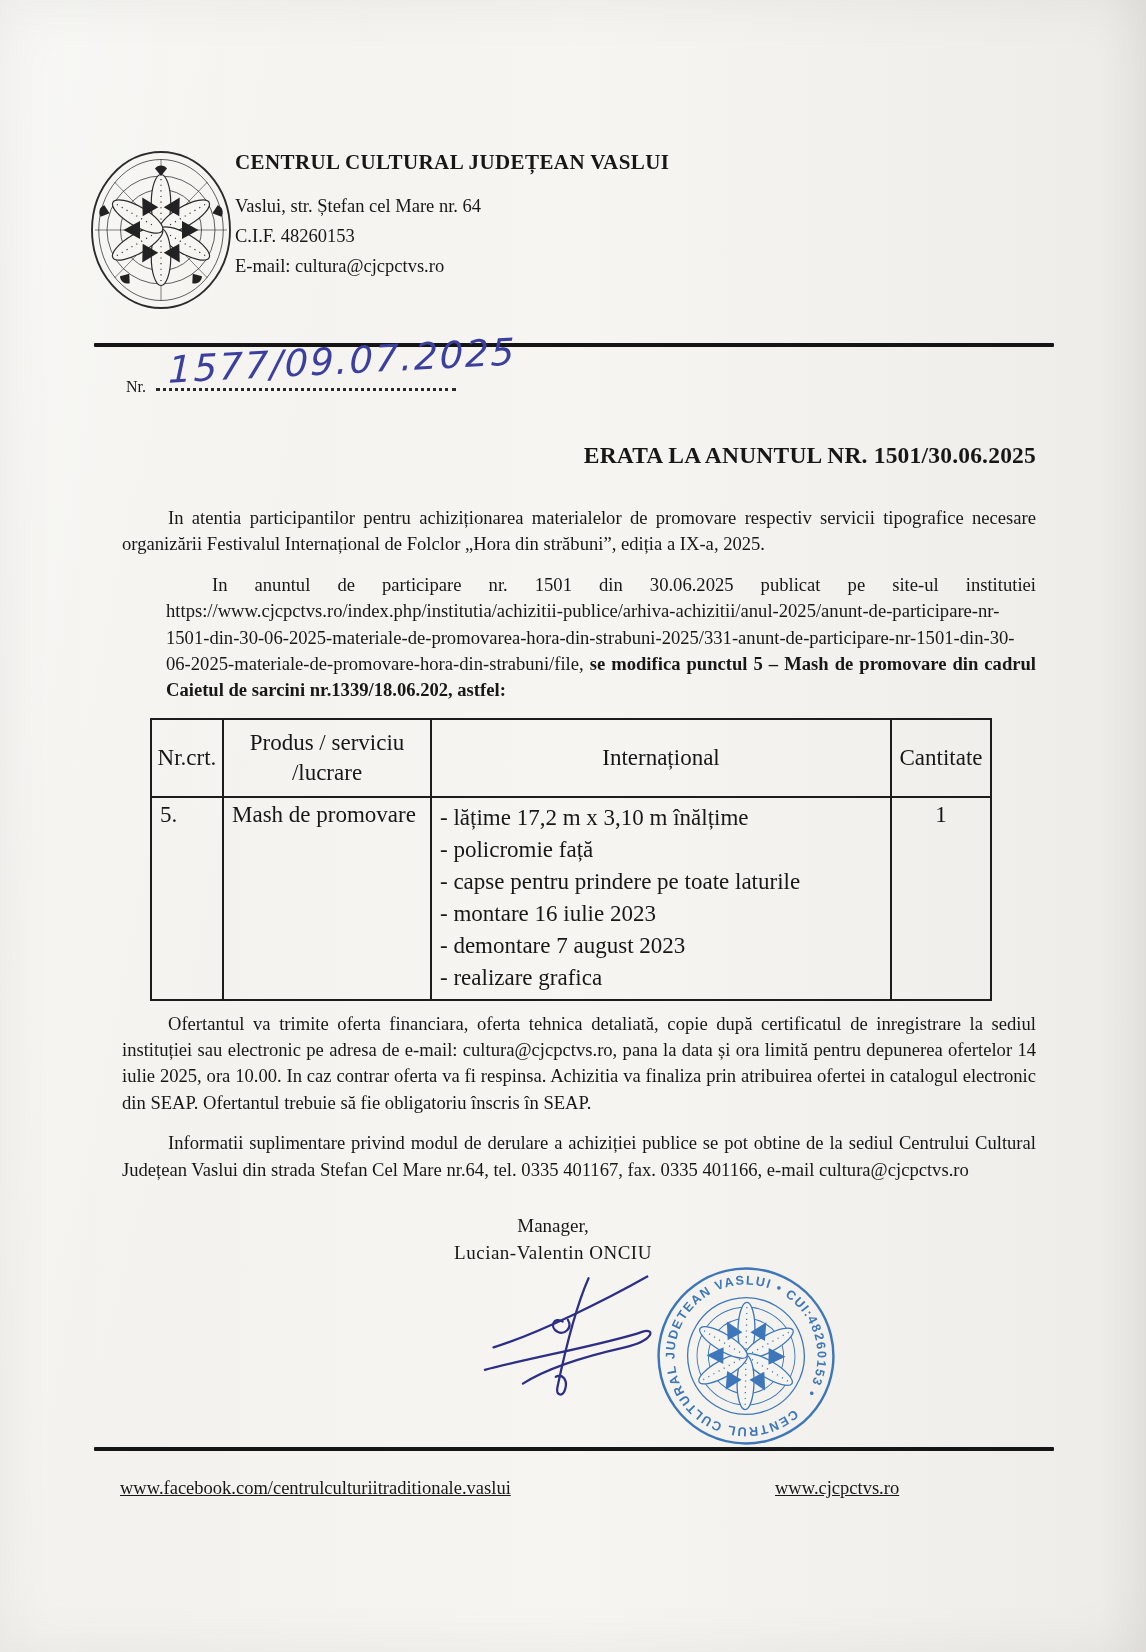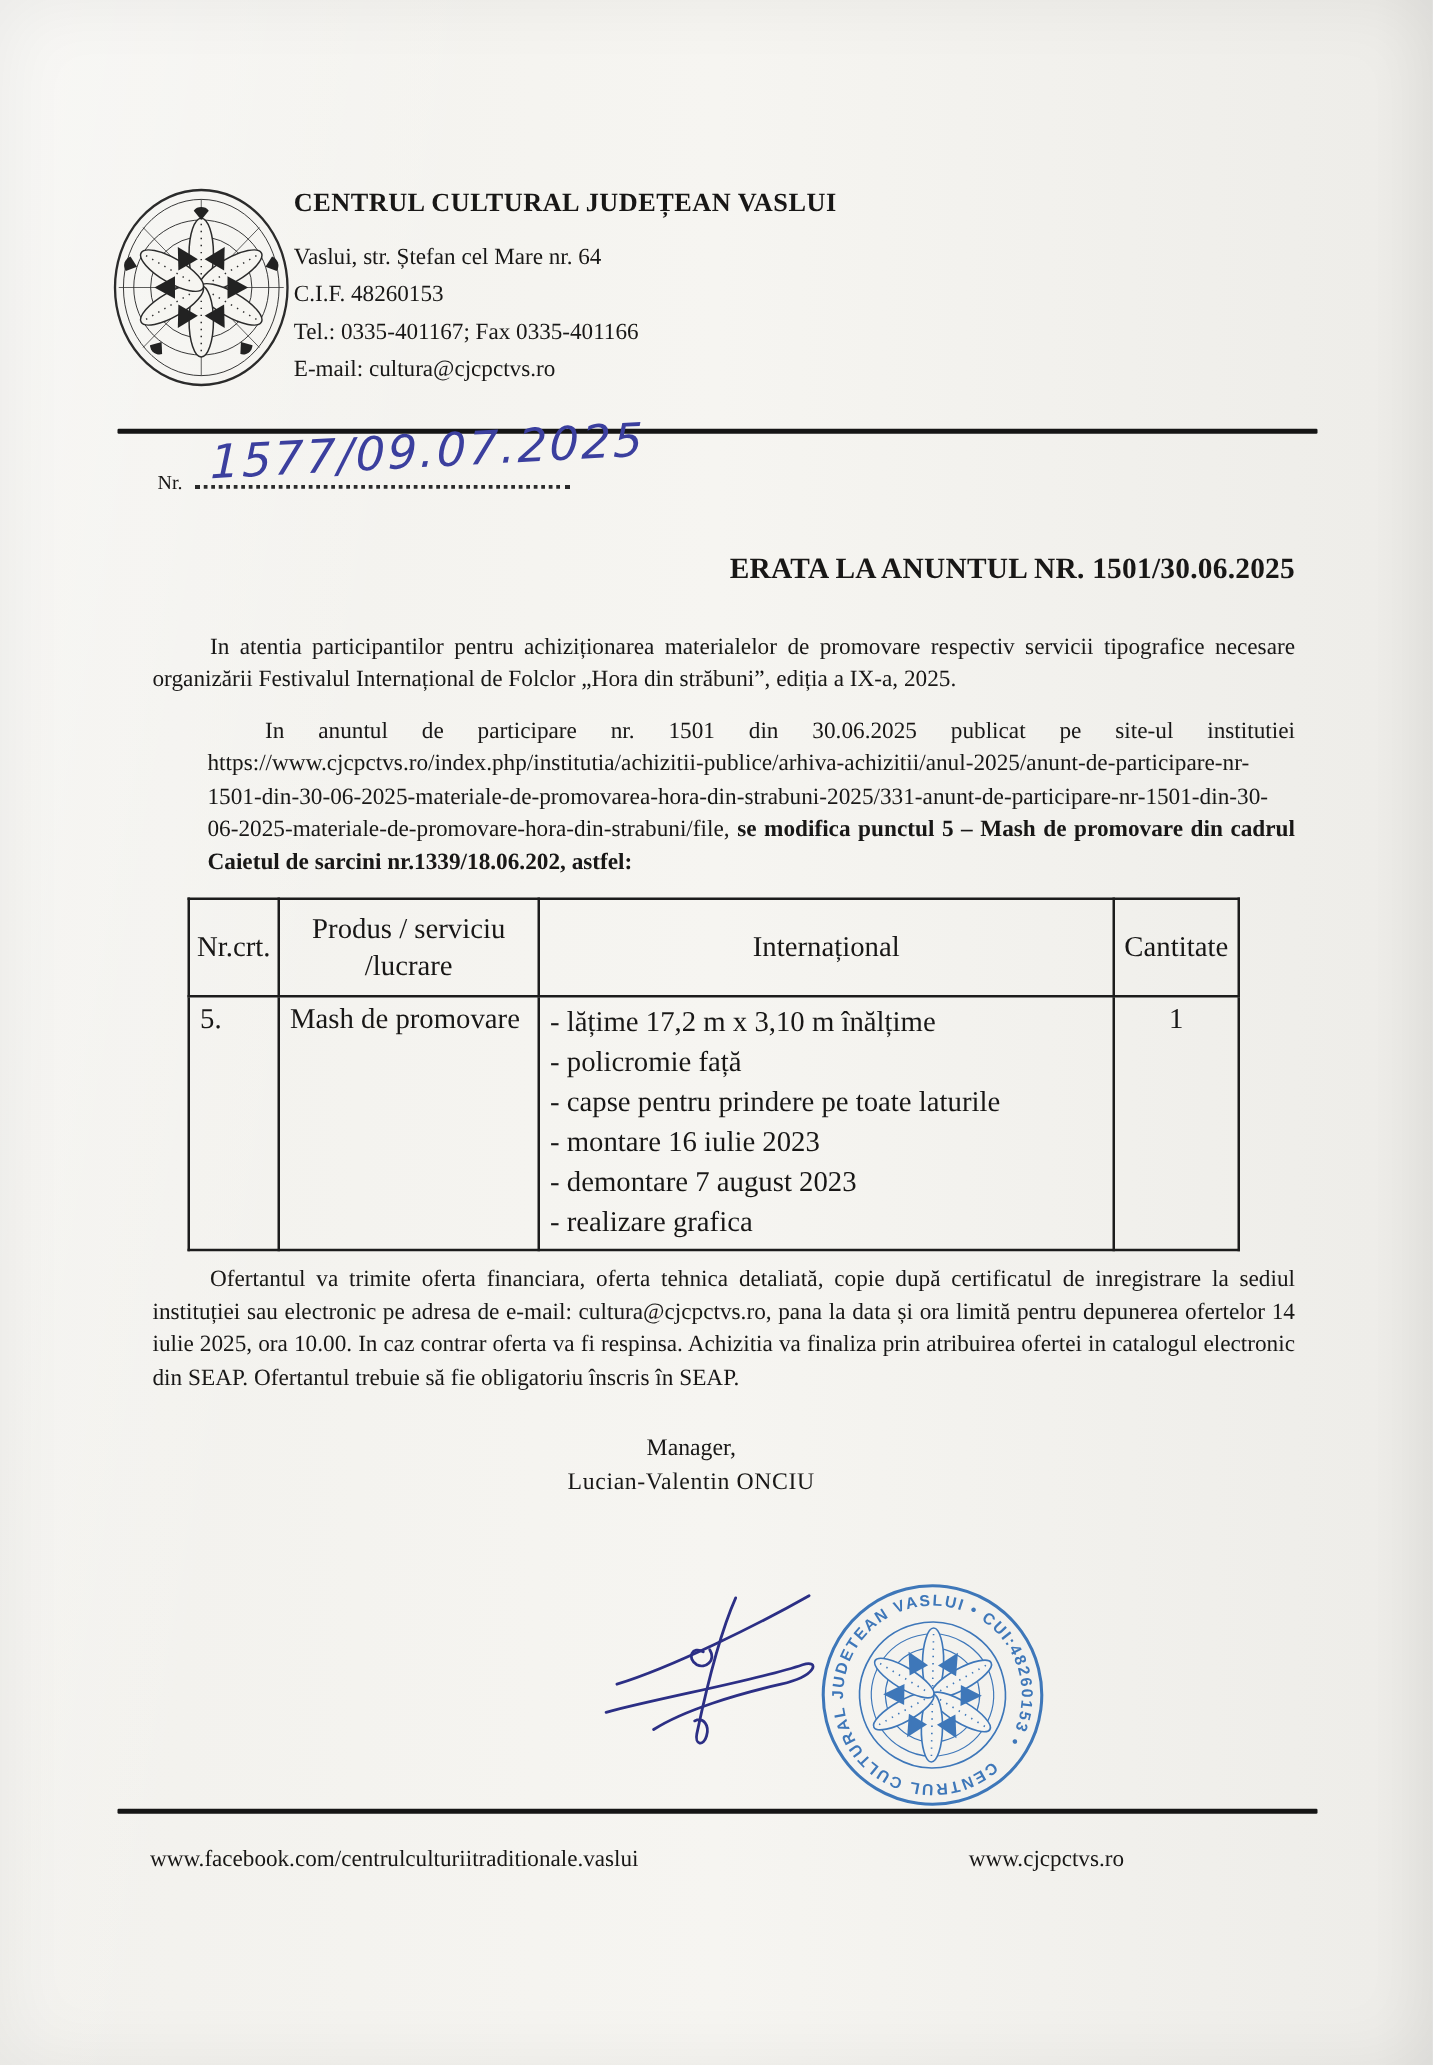--- a/index.html
+++ b/index.html
@@ -54,21 +54,21 @@
   td.cell-cant{vertical-align:top;text-align:center;}
   .specline{line-height:1.4;}
   
   .sigblock{margin:30px 0 0 0;text-align:center;transform:translateX(-26px);}
   .sig-role{font-size:19px;line-height:26px;}
   .sig-name{font-size:19px;line-height:27px;letter-spacing:.5px;}
   .signature-svg{position:absolute;left:478px;top:1262px;width:190px;height:150px;}
   .stamp-svg{position:absolute;left:652px;top:1262px;width:188px;height:188px;transform:rotate(-14deg);opacity:.92;}
   
   .rule-bottom{top:1447px;}
-  .foot-link{position:absolute;top:1478px;font-size:18.5px;color:#181716;cursor:pointer;}
+  .foot-link{position:absolute;top:1478px;font-size:18.5px;color:#181716;text-decoration:underline;cursor:pointer;}
   .foot-left{left:120px;}
   .foot-right{left:775px;}
 </style>
 </head>
 <body>
 
 <div class="page">
 
   <svg class="logo" viewBox="0 0 200 224">
     <g stroke="#2b2b2b" fill="none">
@@ -148,21 +148,20 @@
       <g transform="rotate(288 100 112)">
           <path d="M92 30 A10 10 0 0 1 108 30 L100 40 Z"></path>
         </g>
     </g>
   </svg>
 
   <div class="head-text">
     <div class="org">CENTRUL CULTURAL JUDEȚEAN VASLUI</div>
     <div class="hline">Vaslui, str. Ștefan cel Mare nr. 64</div>
     <div class="hline">C.I.F. 48260153</div>
-    <div class="hline">Tel.: 0335-401167; Fax 0335-401166</div>
     <div class="hline"><span>E-mail: </span><a class="ulink">cultura@cjcpctvs.ro</a></div>
   </div>
 
   <div class="rule rule-top"></div>
 
   <div class="nrblock">
     <span class="nr-label">Nr.</span>
     <span class="dotline"></span>
     <span class="handwriting">1577/09.07.2025</span>
   </div>
@@ -202,20 +201,21 @@
           <div class="specline">- demontare 7 august 2023</div>
           <div class="specline">- realizare grafica</div>
         </td>
         <td class="cell-cant">1</td>
       </tr>
     </tbody>
       </table>
 
     <p class="body">Ofertantul va trimite oferta financiara, oferta tehnica detaliată, copie după certificatul de inregistrare la sediul instituției sau electronic pe adresa de e-mail: cultura@cjcpctvs.ro, pana la data și ora limită pentru depunerea ofertelor 14 iulie 2025, ora 10.00. In caz contrar oferta va fi respinsa. Achizitia va finaliza prin atribuirea ofertei in catalogul electronic din SEAP. Ofertantul trebuie să fie obligatoriu înscris în SEAP.</p>
 
+    <p class="body"><span>Informatii suplimentare privind modul de derulare a achiziției publice se pot obtine de la sediul Centrului Cultural Județean  Vaslui din  strada Stefan  Cel  Mare nr.64, tel. 0335 401167, fax. 0335 401166, e-mail </span><a class="ulink">cultura@cjcpctvs.ro</a></p>
 
     <div class="sigblock">
       <div class="sig-role">Manager,</div>
       <div class="sig-name">Lucian-Valentin  ONCIU</div>
     </div>
   </div>
 
   <svg class="signature-svg" viewBox="0 0 220 160">
     <g stroke="#2c2f85" fill="none" stroke-width="2.6" stroke-linecap="round">
       <path d="M128 12 C 112 48, 100 100, 92 138 C 90 148, 98 150, 101 140 C 104 130, 98 122, 90 126"></path>

